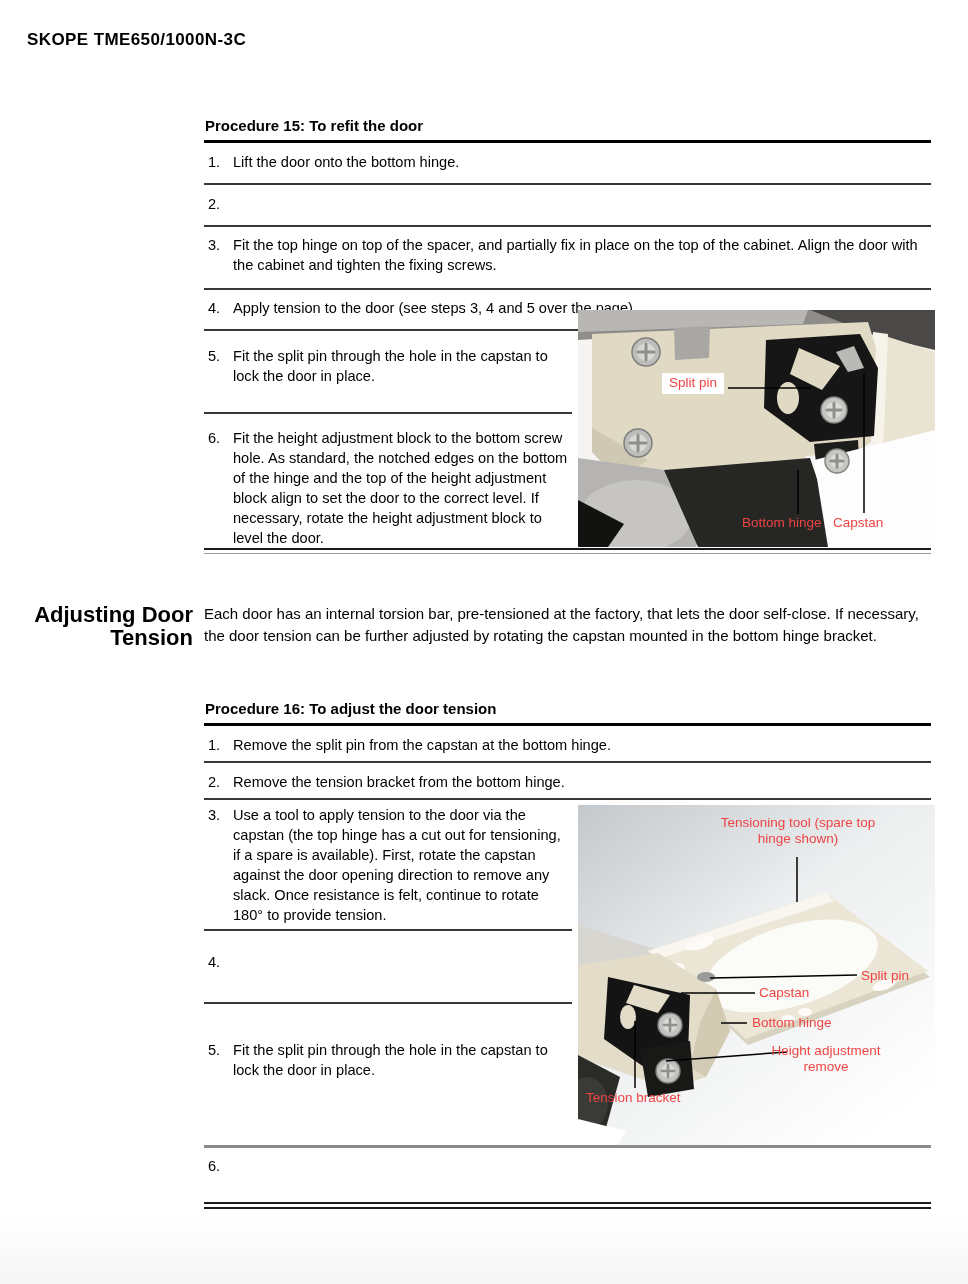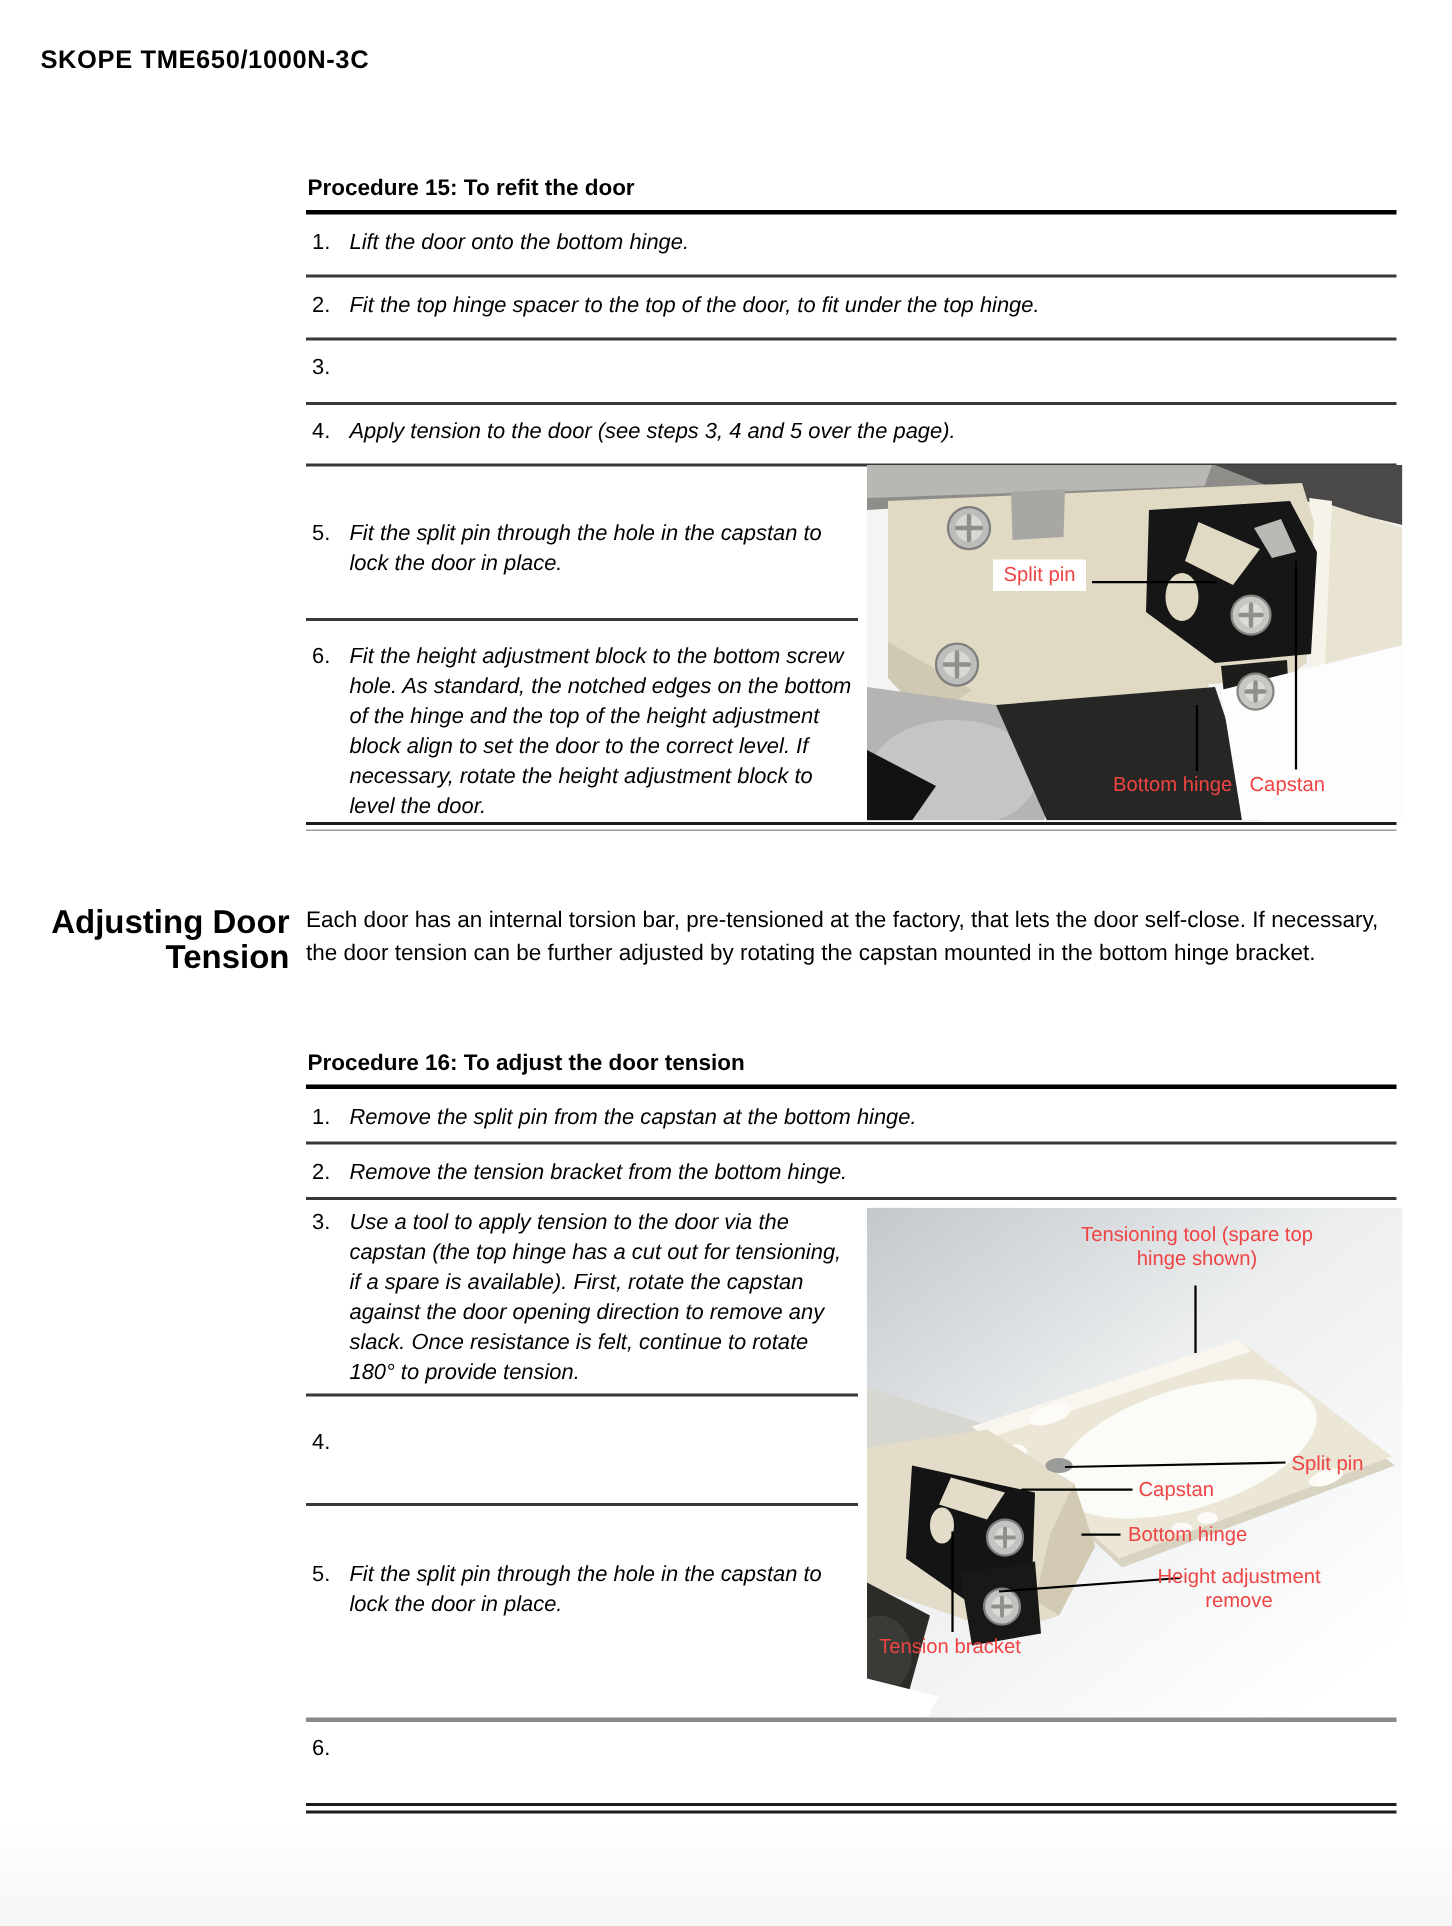--- a/index.html
+++ b/index.html
@@ -28,21 +28,21 @@
     border-bottom:3px solid #000;
   }
   .step{
     display:flex;
     font-size:14.6px;line-height:20px;
     border-bottom:2px solid #383838;
     padding:9px 0 11px 0;
   }
   .step:last-child.noline{border-bottom:none;}
   .step .num{flex:0 0 29px;padding-left:4px;box-sizing:border-box;}
-  .step .txt{flex:1;font-style:italic;}
+  .step .txt{flex:1;}
   
   .leftcol{position:absolute;left:204px;width:368px;}
   .leftcol .step{border-bottom:2px solid #383838;}
   .leftcol .step.noline{border-bottom:none;}
   
   .end-rule{position:absolute;left:204px;width:727px;}
   .end-rule .r1{border-top:2.5px solid #1a1a1a;}
   .end-rule .r2{border-top:1.5px solid #9a9a9a;margin-top:3px;}
   .double-rule{
     position:absolute;left:204px;width:727px;height:3px;
@@ -80,24 +80,24 @@
   <div class="doc-header">SKOPE TME650/1000N-3C</div>
 
   <div class="proc" style="top:118px;">
     <div class="proc-title">Procedure 15: To refit the door</div>
     <div class="step">
       <span class="num">1.</span>
       <span class="txt">Lift the door onto the bottom hinge.</span>
     </div>
     <div class="step">
       <span class="num">2.</span>
-      <span class="txt">Fit the top hinge spacer to the top of the door, to fit under the top hinge.</span>
     </div>
     <div class="step" style="padding-top:8px;padding-bottom:13px;">
       <span class="num">3.</span>
+      <span class="txt">Fit the top hinge on top of the spacer, and partially fix in place on the top of the cabinet. Align the door with the cabinet and tighten the fixing screws.</span>
     </div>
     <div class="step" style="padding-top:8px;">
       <span class="num">4.</span>
       <span class="txt">Apply tension to the door (see steps 3, 4 and 5 over the page).</span>
     </div>
   </div>
 
   <div class="leftcol" style="top:336px;">
     <div class="step" style="padding-top:10px;padding-bottom:26px;">
       <span class="num">5.</span>

